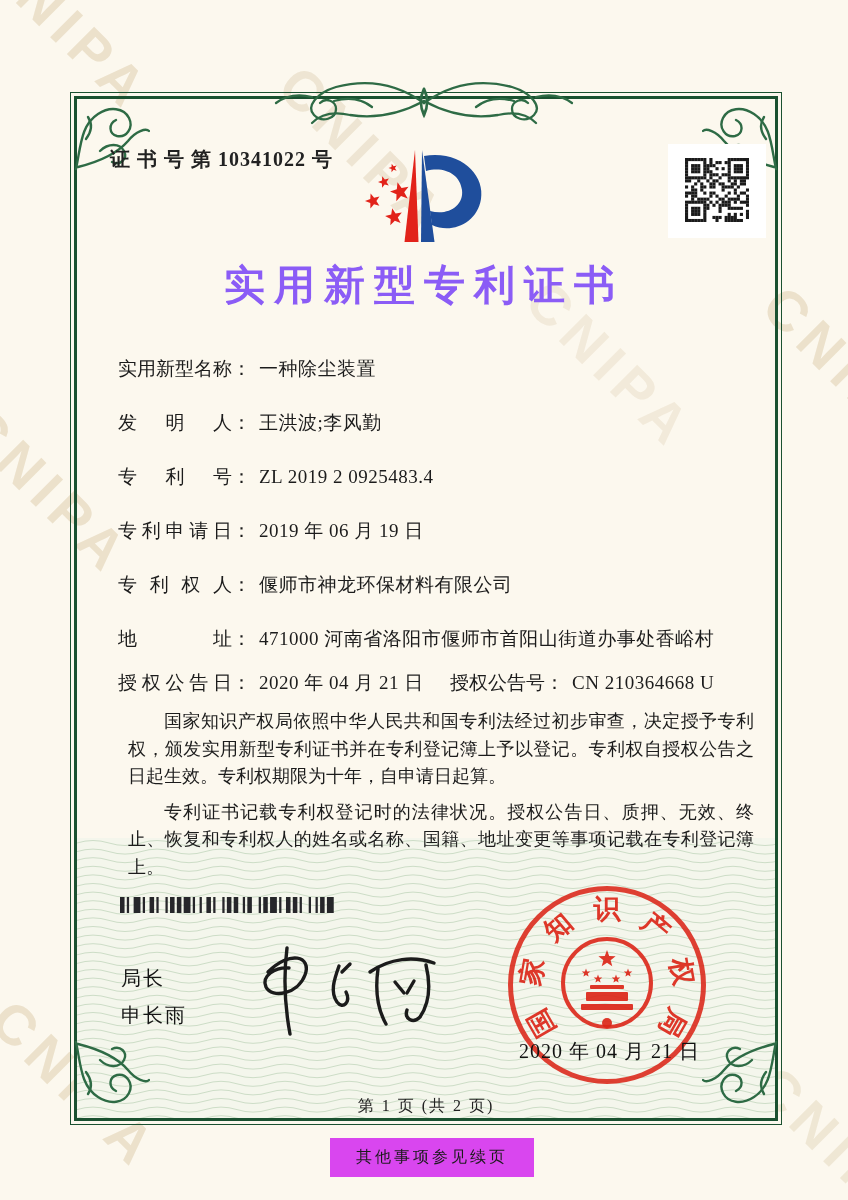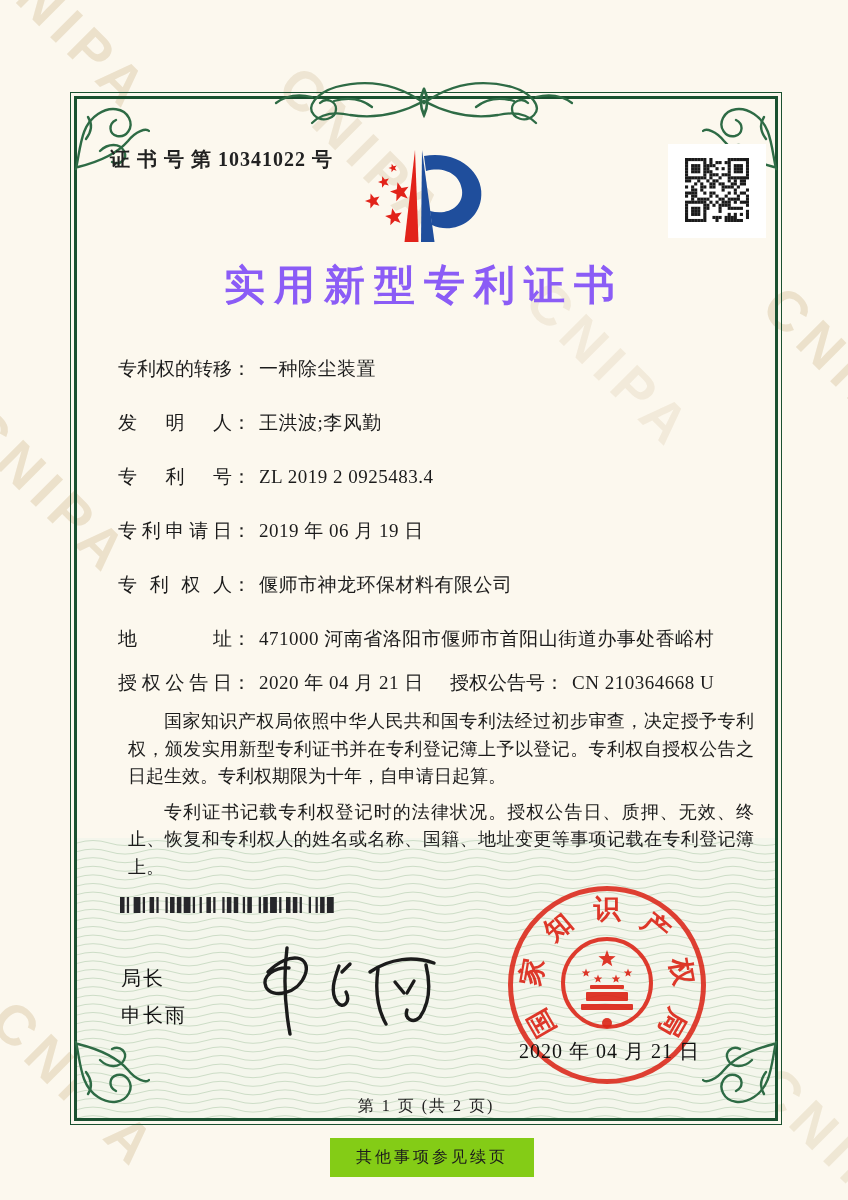--- a/index.html
+++ b/index.html
@@ -70,21 +70,21 @@
   .seal-emblem{position:absolute;left:102px;top:100px;}
   .seal-chars{position:absolute;left:102px;top:102px;width:0;height:0;}
   .seal-chars span{position:absolute;font-size:27px;font-weight:bold;color:rgba(219,38,24,0.92);
       font-family:"Liberation Serif","DejaVu Serif",serif;}
   .seal-date{position:absolute;left:14px;top:155px;width:190px;z-index:7;font-size:20px;color:#111;
       white-space:nowrap;letter-spacing:1px;}
 
   
   .page-footer{position:absolute;left:70px;width:712px;top:1096px;z-index:5;text-align:center;
       font-size:16px;color:#222;letter-spacing:2px;}
-  .cont-note{position:absolute;left:330px;top:1138px;z-index:5;background:#84cc16;
+  .cont-note{position:absolute;left:330px;top:1138px;z-index:5;background:#d946ef;
       padding:9px 26px;font-size:16px;letter-spacing:3px;color:#1c1c1c;white-space:nowrap;}
 </style>
 </head>
 <body>
 
 <div class="page">
 
   <div class="wm wm1">CNIPA</div>
   <div class="wm wm2">CNIPA</div>
   <div class="wm wm3">CNIPA</div>
@@ -425,21 +425,21 @@
         <rect x="3" y="20" width="1.02" height="1.02" fill="#1a1a1a"></rect>
         <rect x="4" y="20" width="1.02" height="1.02" fill="#1a1a1a"></rect>
         <rect x="5" y="20" width="1.02" height="1.02" fill="#1a1a1a"></rect>
         <rect x="6" y="20" width="1.02" height="1.02" fill="#1a1a1a"></rect>
       </svg>
   </div>
 
   <div class="title">实用新型专利证书</div>
 
   <div class="frow f0">
-    <span class="flabel">专利权的转移</span><span class="fcolon">：</span><span class="fvalue">一种除尘装置</span>
+    <span class="flabel">实用新型名称</span><span class="fcolon">：</span><span class="fvalue">一种除尘装置</span>
   </div>
   <div class="frow f1">
     <span class="flabel">发　明　人</span><span class="fcolon">：</span><span class="fvalue">王洪波;李风勤</span>
   </div>
   <div class="frow f2">
     <span class="flabel">专　利　号</span><span class="fcolon">：</span><span class="fvalue">ZL 2019 2 0925483.4</span>
   </div>
   <div class="frow f3">
     <span class="flabel">专利申请日</span><span class="fcolon">：</span><span class="fvalue">2019 年 06 月 19 日</span>
   </div>

